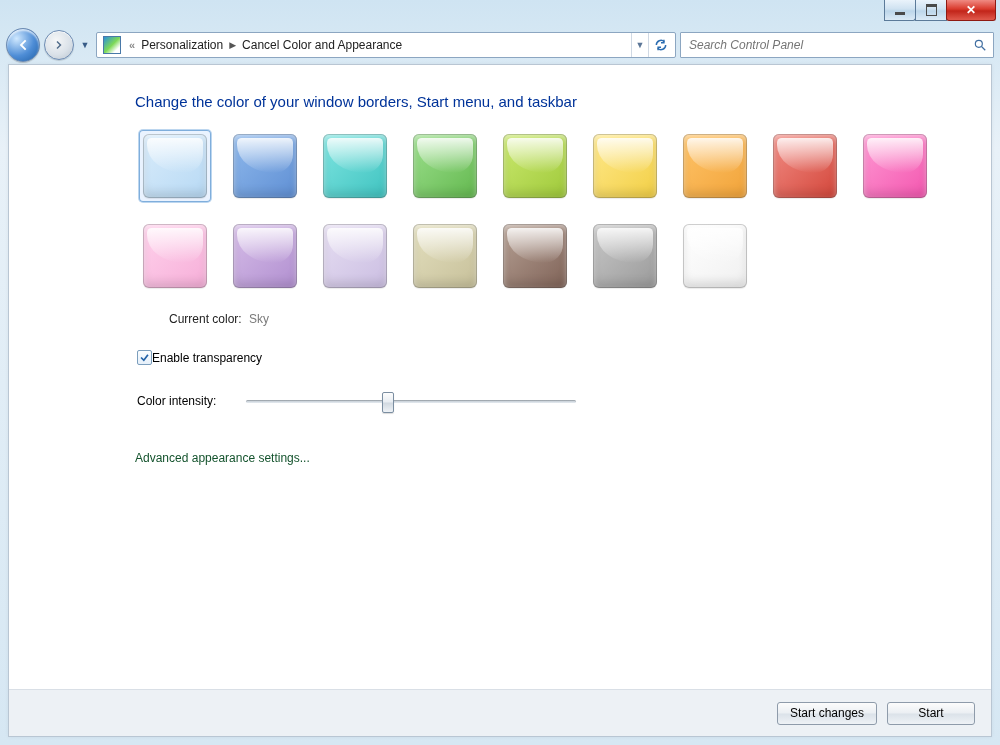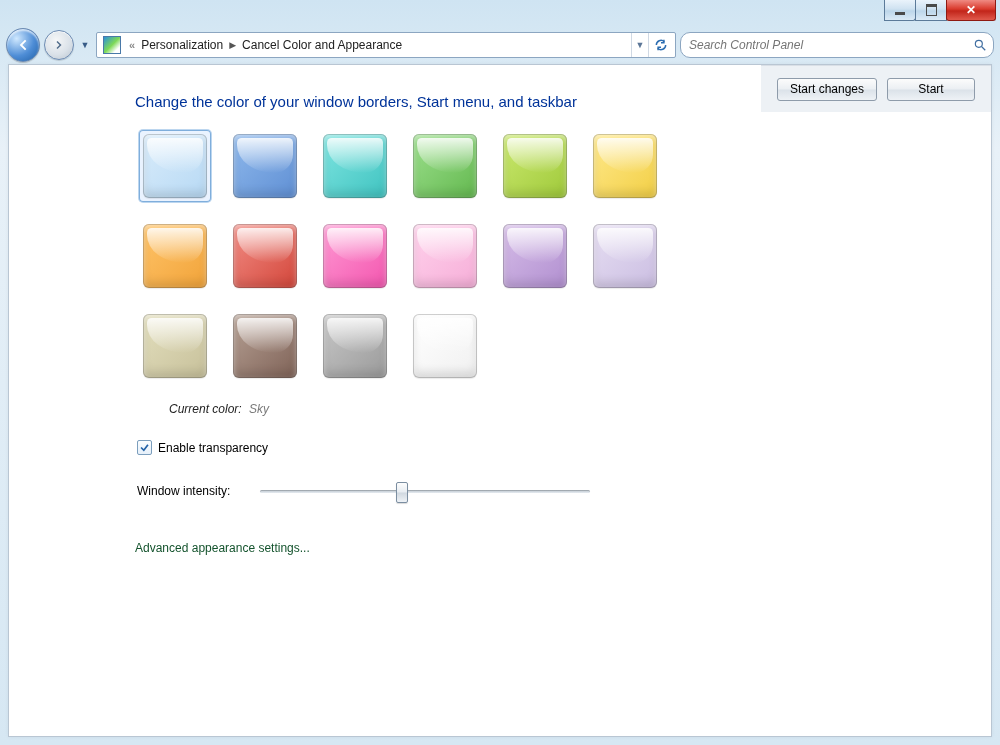--- a/index.html
+++ b/index.html
@@ -94,37 +94,37 @@
     color:#5b7697;font-size:9px;
   }
   .addr-refresh{
     width:24px;height:24px;
     border-left:1px solid #d0d9e4;
     display:flex;align-items:center;justify-content:center;
     color:#2b6cb0;font-size:14px;
   }
   .searchbox{
     width:300px;height:24px;
-    border:1px solid #8ca6c1;border-radius:10px;
+    border:1px solid #8ca6c1;border-radius:1px;
     background:#fff;
     display:flex;align-items:center;
     padding:0 6px;
   }
   .searchbox input{
     flex:1;border:none;outline:none;font:inherit;
     color:#555;font-style:italic;background:transparent;
   }
   .search-icon{width:14px;height:14px;fill:none;stroke:#3f6da0;stroke-width:2;}
   
   .content-outer{
     flex:1;margin:2px 8px 8px 8px;
     background:#fff;
     border:1px solid #b9c6d3;
     box-shadow:0 0 4px rgba(0,0,0,.05);
-    display:flex;flex-direction:row;
+    display:flex;flex-direction:column;
     box-sizing:border-box;
   }
   .content{
     flex:1;padding:28px 28px 8px 126px;
     overflow:auto;
   }
   h1{
     font-size:15px;font-weight:normal;color:#003399;
     margin:0 0 20px 0;
   }
@@ -147,24 +147,24 @@
     background:linear-gradient(to bottom,rgba(255,255,255,.85) 0%,rgba(255,255,255,.25) 70%,rgba(255,255,255,0) 100%);
     pointer-events:none;
   }
   .swatch-wrap{
     padding:4px;border-radius:4px;
   }
   .swatch-wrap.selected{
     background:#eaf3ff;
     box-shadow:inset 0 0 0 1px #7faedc,0 0 0 1px #bcd6ef;
   }
-  .current-line{margin:20px 0 24px 34px;font-size:12px;font-style:italic;}
+  .current-line{margin:20px 0 24px 34px;font-size:12px;}
   .current-line .lbl{color:#222;}
   .current-line .val{color:#7a7a7a;margin-left:4px;}
-  .chk-row{display:flex;align-items:center;gap:6px;margin:0 0 26px 2px;}
+  .chk-row{display:flex;align-items:center;margin:0 0 26px 2px;}
   .chk{
     width:13px;height:13px;border:1px solid #7b9ebd;border-radius:2px;
     background:linear-gradient(to bottom,#fafdff,#e6f0fa);
     display:flex;align-items:center;justify-content:center;
   }
   .chk svg{width:11px;height:11px;stroke:#2262a7;stroke-width:2.5;fill:none;}
   .intensity-row{display:flex;align-items:center;gap:30px;margin:0 0 40px 2px;}
   .slider{
     width:330px;height:20px;position:relative;
   }
@@ -325,21 +325,21 @@
       <div class="chk-row">
         <div class="chk">
           <svg viewBox="0 0 16 16" id="chk-mark">
               <polyline points="3,8 7,12 13,4"></polyline>
             </svg>
         </div>
         <span>Enable transparency</span>
       </div>
 
       <div class="intensity-row">
-        <span>Window intensity:</span>
+        <span>Color intensity:</span>
         <div class="slider">
           <div class="slider-track"></div>
           <div class="slider-thumb" id="slider-thumb" style="left: 41%;"></div>
         </div>
       </div>
 
 
       <div class="link">Advanced appearance settings...</div>
 
     </div>

